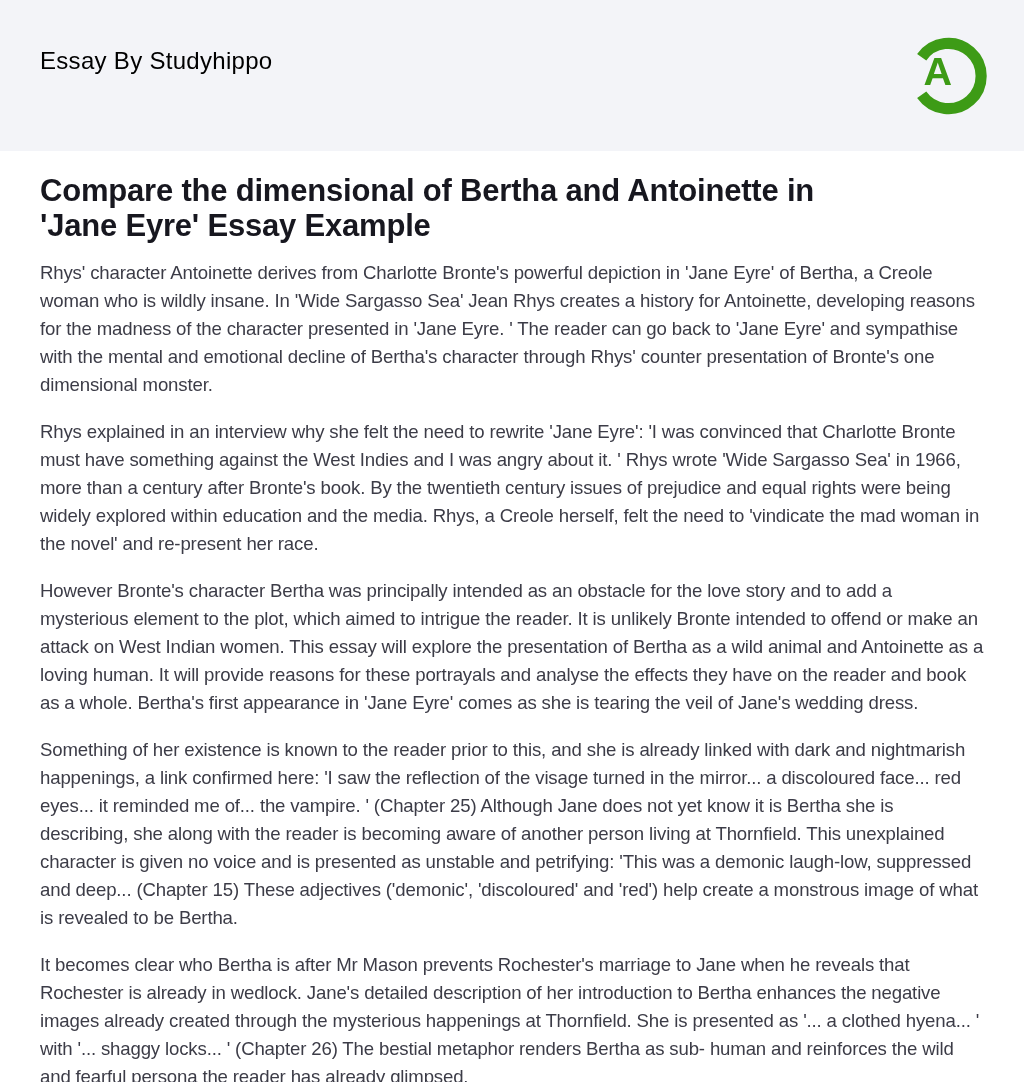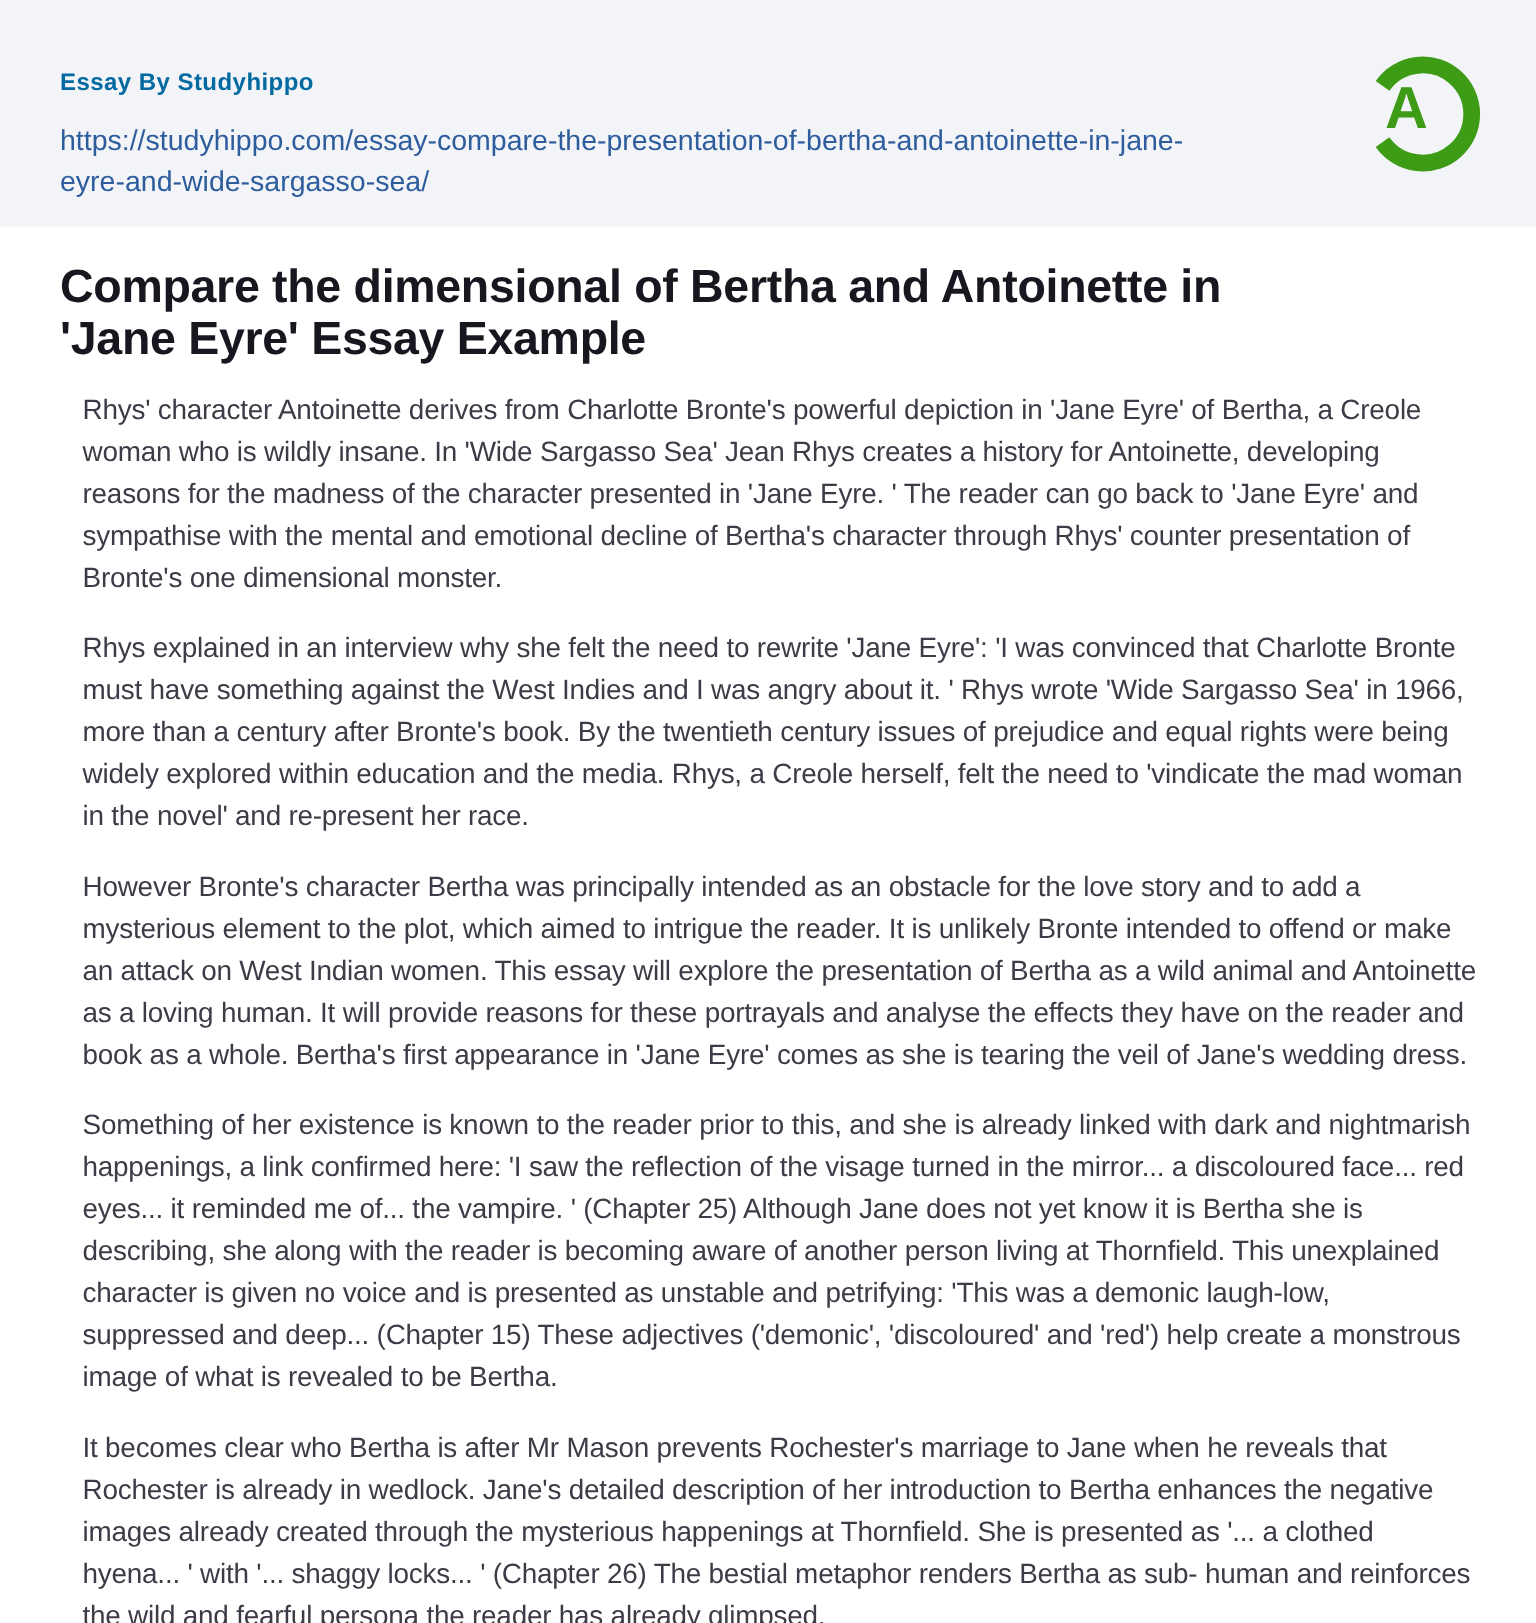--- a/index.html
+++ b/index.html
@@ -15,24 +15,24 @@
   }
 
   
   .site-header {
     background: #f3f4f8;
     height: 151px;
     padding: 47px 40px 0 40px;
     position: relative;
   }
   .site-title {
-    font-size: 16px;
-    font-weight: 700;
+    font-size: 24px;
+    font-weight: 400;
     letter-spacing: 0.3px;
-    color: #0369a1;
+    color: #000000;
   }
   .site-url {
     display: block;
     margin-top: 16px;
     font-size: 19px;
     line-height: 27px;
     color: #2e5d9d;
     text-decoration: none;
     max-width: 790px;
     overflow-wrap: break-word;
@@ -59,29 +59,27 @@
     max-width: 820px;
     margin-bottom: 16px;
   }
   .para {
     font-size: 18.6px;
     line-height: 28px;
     letter-spacing: -0.15px;
     color: #3c3c47;
     max-width: 948px;
     margin-bottom: 19px;
-    margin-left: 15px;
   }
 </style>
 </head>
 <body>
 
 <header class="site-header">
   <div class="site-title">Essay By Studyhippo</div>
-  <a class="site-url">https://studyhippo.com/essay-compare-the-presentation-of-bertha-and-antoinette-in-jane-eyre-and-wide-sargasso-sea/</a>
 
   <span class="logo">
     <svg width="86" height="92" viewBox="0 0 100 100">
       <path d="M 22.9 28.2 A 38 38 0 1 1 22.9 71.8" fill="none" stroke="#3d9b16" stroke-width="13" stroke-linecap="butt"></path>
       <text x="41.5" y="60.5" text-anchor="middle" font-family="Liberation Sans, sans-serif" font-size="46" font-weight="600" fill="#3d9b16">A</text>
     </svg>
   </span>
 </header>
 
 <main class="content">

